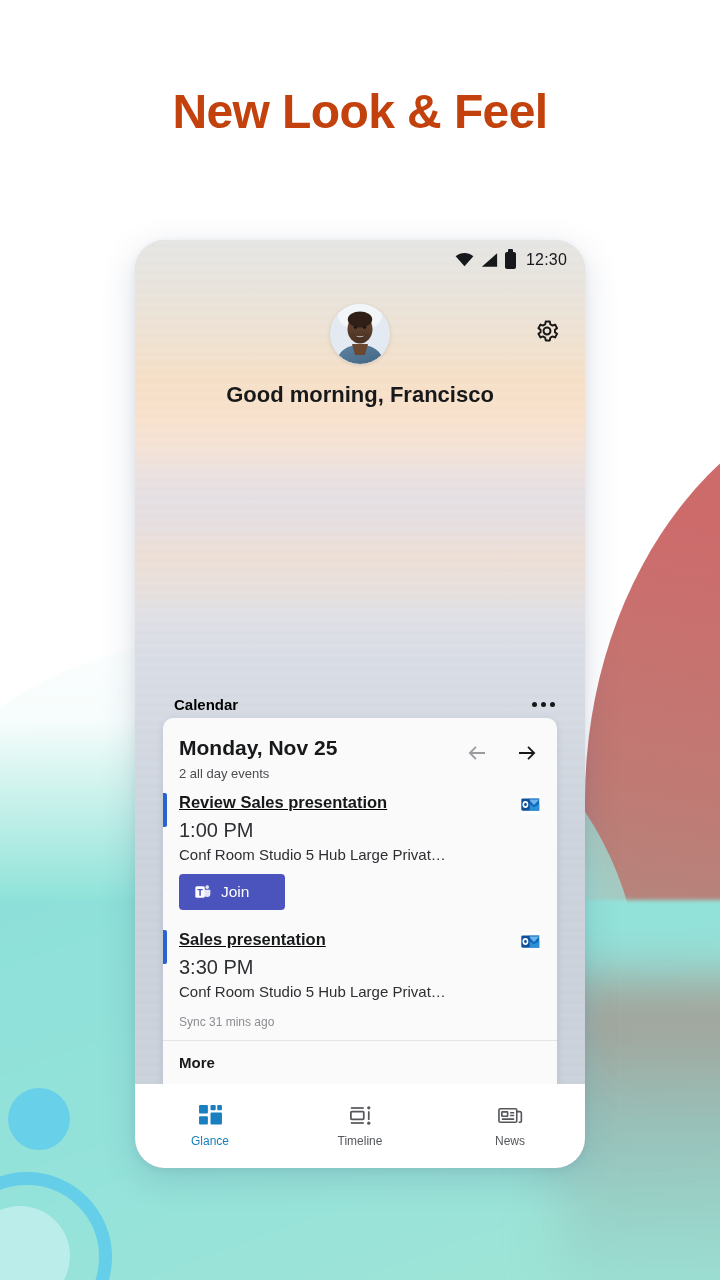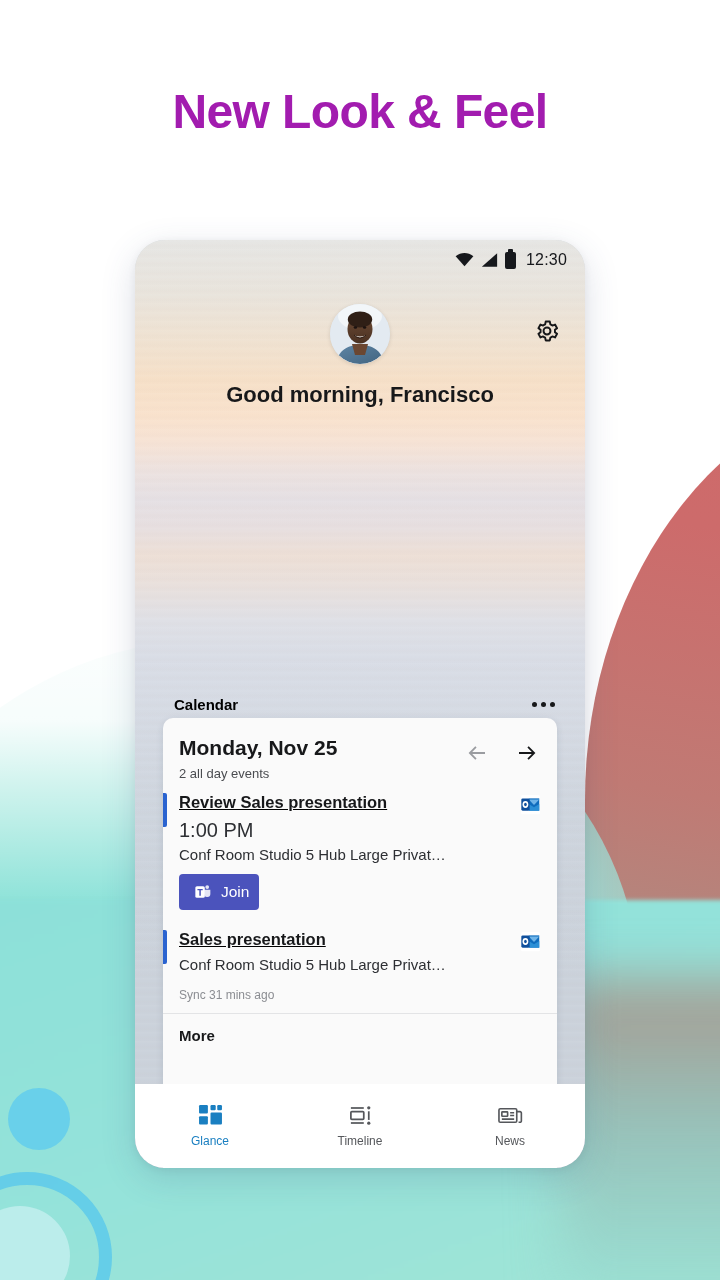--- a/index.html
+++ b/index.html
@@ -89,21 +89,21 @@
 
   
   #headline {
     position: absolute;
     left: 0; top: 84px;
     width: 720px;
     text-align: center;
     font-size: 48px;
     font-weight: bold;
     letter-spacing: -0.6px;
-    color: #a21caf;
+    color: #c2410c;
   }
 
   
   #phone {
     position: absolute;
     left: 135px; top: 240px;
     width: 450px; height: 928px;
     border-radius: 30px;
     overflow: hidden;
     box-shadow: 0 10px 34px rgba(60,80,120,0.18), 0 2px 8px rgba(0,0,0,0.06);
@@ -218,21 +218,21 @@
   .ev-row { display: flex; justify-content: space-between; align-items: flex-start; text-decoration: underline; }
   .ev-title { font-size: 16.5px; font-weight: bold; color: #17181a; }
   .ev-time { font-size: 20px; color: #2d2f33; margin-top: 4px; }
   .ev-loc  { font-size: 15px; color: #2d2f33; margin-top: 4px; white-space: nowrap; overflow: hidden; }
   .ol-icon { width: 21px; height: 21px; flex: 0 0 auto; margin-top: 1px; }
   .join {
     margin-top: 11px;
     display: inline-flex; align-items: center; gap: 9px;
     background: #4b53bc; color: #fff;
     border: none; border-radius: 4px;
-    padding: 9px 10px 9px 15px;
+    padding: 9px 36px 9px 15px;
     font-size: 15.5px; font-family: inherit;
     cursor: pointer;
   }
   .teams-ico { width: 18px; height: 18px; }
   .sync { font-size: 12px; color: #8b8d92; padding: 15px 16px 11px 16px; }
   .divider { height: 1px; background: #e3e4e6; }
   .more { padding: 13px 16px; font-size: 15px; font-weight: bold; color: #17181a; cursor: pointer; }
 
   
   #card-st { top: 913px; height: 143px; }
@@ -385,20 +385,21 @@
           <svg class="ol-icon" viewBox="0 0 24 24">
             <rect x="1" y="1" width="22" height="22" rx="2" fill="#ffffff"></rect>
             <path d="M10 5h12v14H10z" fill="#0f6cbd"></path>
             <path d="M10 6.4h12L16 12.6 10 6.4z" fill="#6fb4e8"></path>
             <path d="M10 19h12v-7.6L16 15 10 11.4z" fill="#2b8fd6"></path>
             <rect x="1.5" y="5" width="9.5" height="14" rx="1.6" fill="#0f4f9c"></rect>
             <ellipse cx="6.2" cy="12" rx="3.3" ry="3.9" fill="#ffffff"></ellipse>
             <ellipse cx="6.2" cy="12" rx="1.5" ry="2" fill="#0f4f9c"></ellipse>
           </svg>
         </div>
+        <div class="ev-time">3:30 PM</div>
         <div class="ev-loc">Conf Room Studio 5 Hub Large Privat…</div>
       </div>
 
       <div class="sync">Sync 31 mins ago</div>
       <div class="divider"></div>
       <div class="more">More</div>
     </div>
 
     <div class="sec-head" style="top:888px;">
       <span class="sec-title">Screentime</span>

